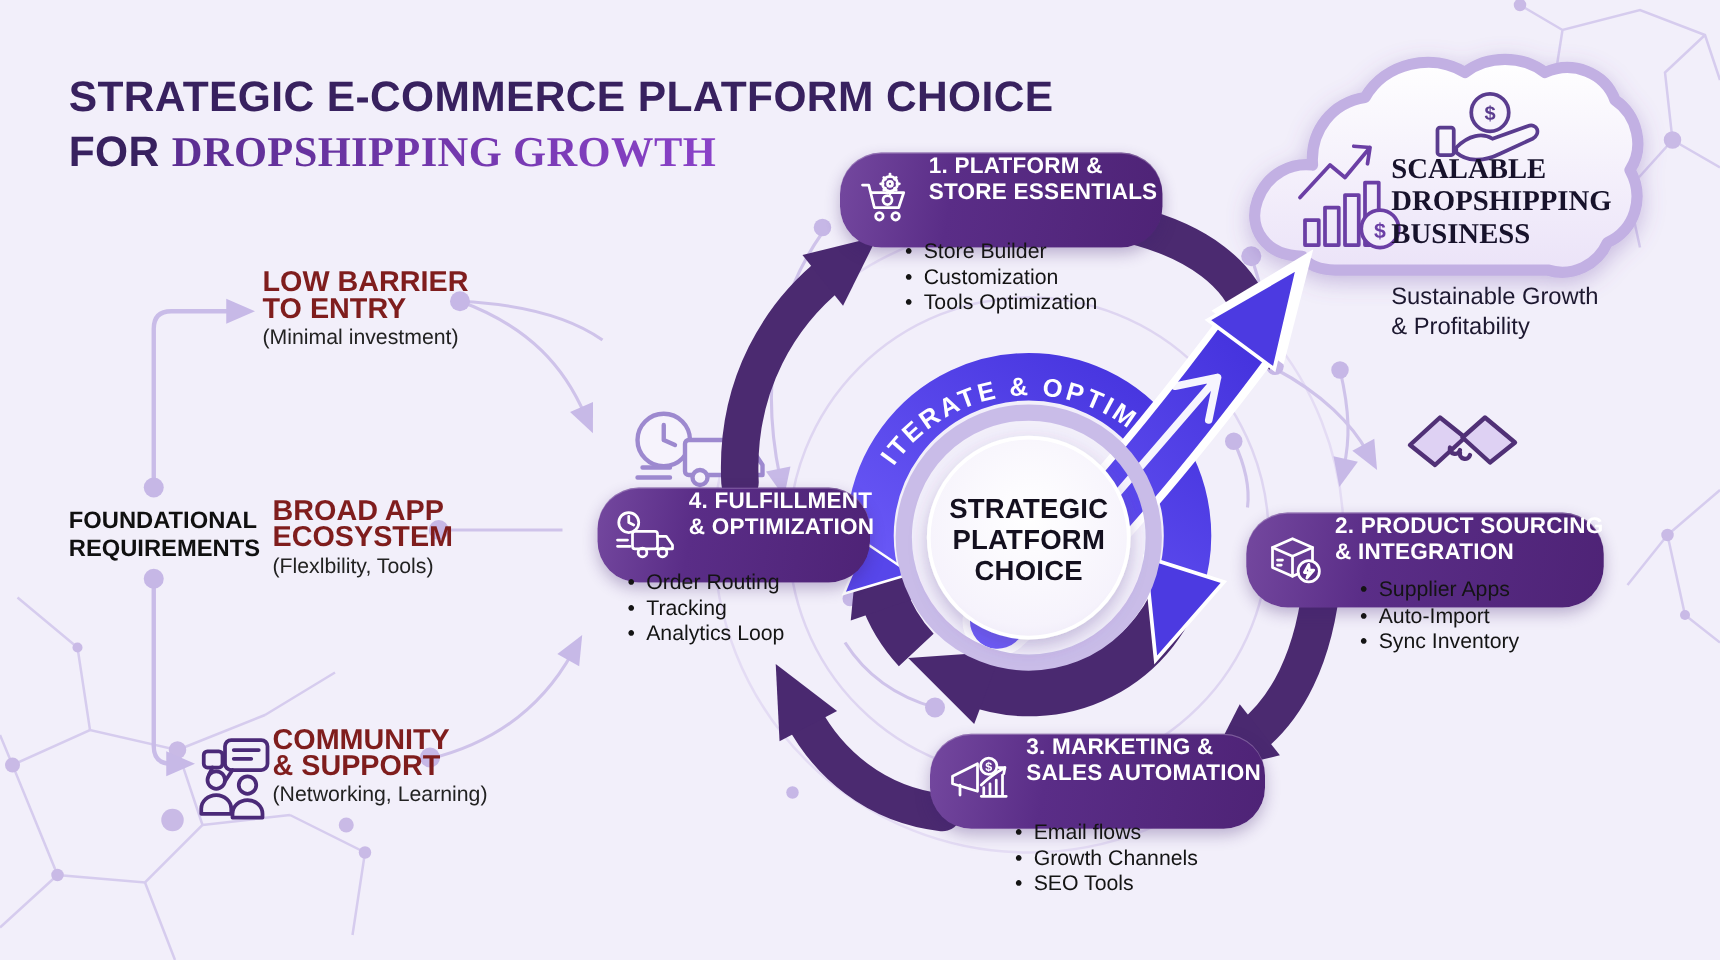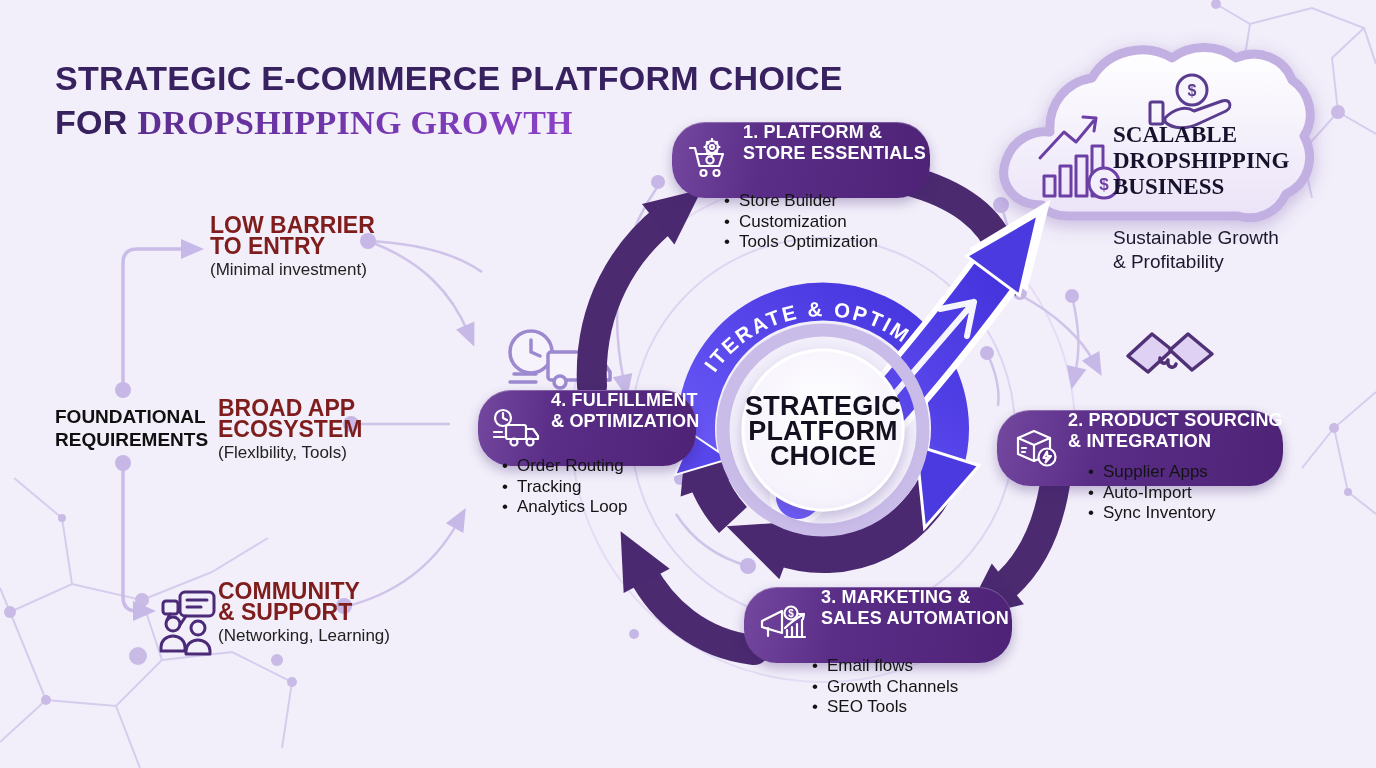--- a/index.html
+++ b/index.html
@@ -37,21 +37,21 @@
   .pill-label{color:#fff;font-weight:bold;font-size:18px;line-height:21px;
               margin-left:9px;white-space:nowrap;letter-spacing:.2px;}
 
   
   ul.bullets{position:absolute;z-index:3;margin:0;padding:0;list-style:none;}
   ul.bullets li{font-size:17px;line-height:20.5px;color:#141414;white-space:nowrap;}
   ul.bullets li::before{content:"•";margin-right:9px;}
 
   
   .hub-text{left:740px;top:394px;width:166px;text-align:center;
-            font-weight:bold;font-size:27px;line-height:25px;color:#14101f;letter-spacing:.2px;}
+            font-weight:bold;font-size:22px;line-height:25px;color:#14101f;letter-spacing:.2px;}
 
   
   .cloud-title{left:1113px;top:122px;font-weight:bold;font-size:23px;line-height:26px;color:#17122b;font-family:Liberation Serif, serif;}
   .cloud-sub{left:1113px;top:226px;font-size:19px;line-height:24px;color:#1d1830;}
 </style>
 </head>
 <body>
 
 <div id="canvas">
 

